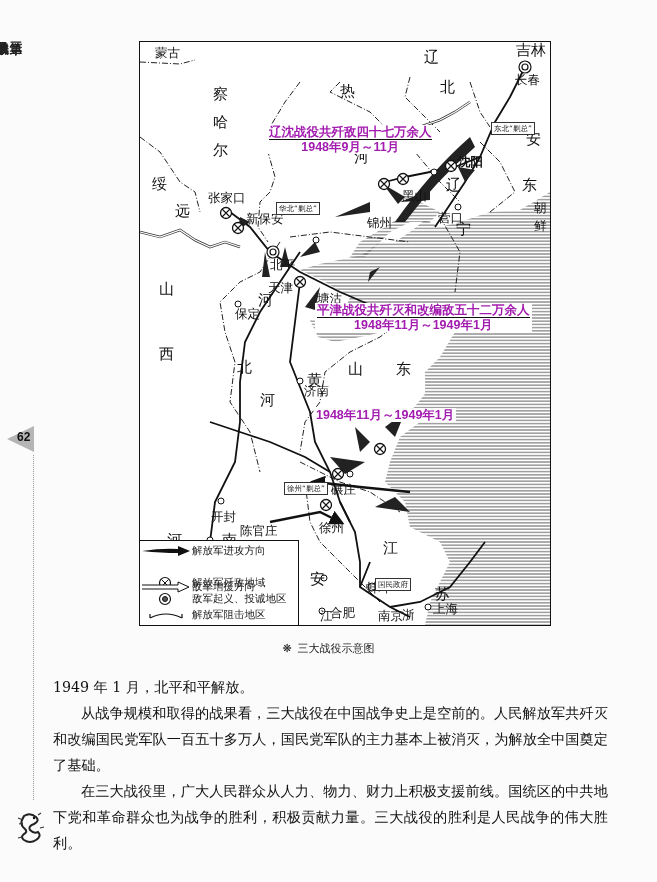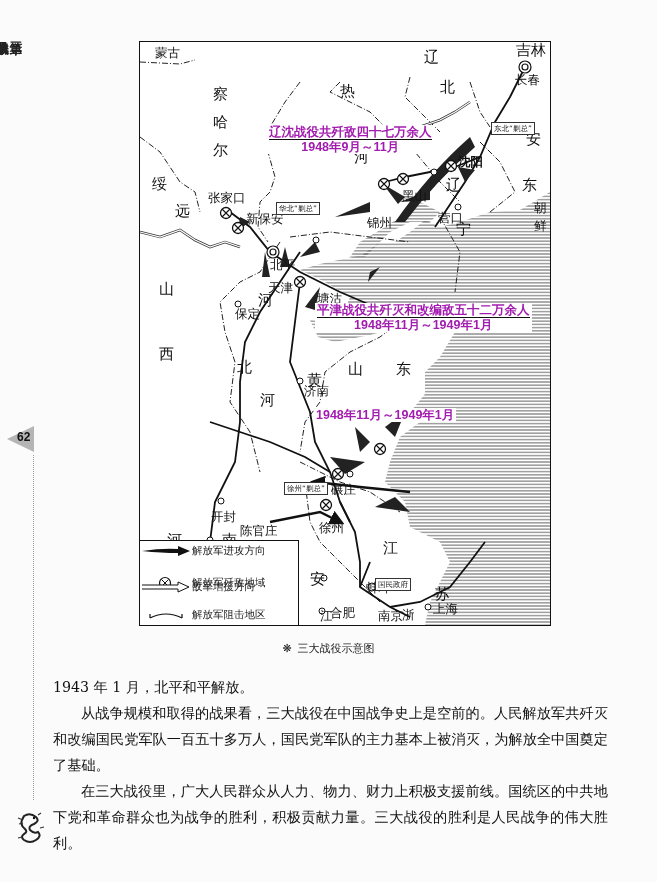--- a/index.html
+++ b/index.html
@@ -261,36 +261,43 @@
         <path d="M3.5,3.5 L10.5,10.5 M10.5,3.5 L3.5,10.5" stroke="#111" stroke-width="1"></path>
       </svg>
       <span class="txt">解放军歼敌地域</span>
     </div>
     <div class="row" style="top:38px;">
       <svg style="position:absolute;left:2px;top:2px;" width="48" height="12">
         <path d="M0,4 L36,4 L36,1 L47,6 L36,11 L36,8 L0,8" fill="#fff" stroke="#111" stroke-width="1"></path>
       </svg>
       <span class="txt">敌军增援方向</span>
     </div>
+    <div class="row" style="top:50px;">
+      <svg style="position:absolute;left:18px;top:1px;" width="14" height="14">
+        <circle cx="7" cy="7" r="5.5" fill="#fff" stroke="#111" stroke-width="1.2"></circle>
+        <circle cx="7" cy="7" r="2.5" fill="#555" stroke="#111" stroke-width="1"></circle>
+      </svg>
+      <span class="txt">敌军起义、投诚地区</span>
+    </div>
     <div class="row" style="top:66px;font-family:Liberation Mono, monospace;">
       <svg style="position:absolute;left:8px;top:3px;" width="36" height="10">
         <path d="M2,8 Q18,0 34,8" fill="none" stroke="#111" stroke-width="1.2"></path>
         <path d="M2,8 L2,4 M34,8 L34,4" stroke="#111" stroke-width="1.2"></path>
       </svg>
       <span class="txt">解放军阻击地区</span>
     </div>
   </div>
 </div>
 
 <div class="caption">
   <span class="star">❋</span><span>三大战役示意图</span>
 </div>
 
 <div class="text" style="top:674px;">
-  <p>1943 年 1 月，北平和平解放。</p>
+  <p>1949 年 1 月，北平和平解放。</p>
   <p class="ind">从战争规模和取得的战果看，三大战役在中国战争史上是空前的。人民解放军共歼灭和改编国民党军队一百五十多万人，国民党军队的主力基本上被消灭，为解放全中国奠定了基础。</p>
   <p class="ind">在三大战役里，广大人民群众从人力、物力、财力上积极支援前线。国统区的中共地下党和革命群众也为战争的胜利，积极贡献力量。三大战役的胜利是人民战争的伟大胜利。</p>
 </div>
 
 <svg class="dragon" viewBox="0 0 32 34">
   <path d="M10,4 Q16,0 22,5 Q26,9 20,12 Q14,14 16,18 Q20,22 24,20 Q28,24 22,28 Q16,32 10,28 Q6,25 10,22 Q14,20 11,17 Q6,13 8,8 Z" fill="none" stroke="#222" stroke-width="2"></path>
   <path d="M4,6 L9,8 M5,12 L9,11 M24,3 L27,1 M26,16 L30,15 M4,26 L8,25" stroke="#333" stroke-width="1.2"></path>
   <circle cx="20" cy="6" r="1.2" fill="#111"></circle>
 </svg>
 

